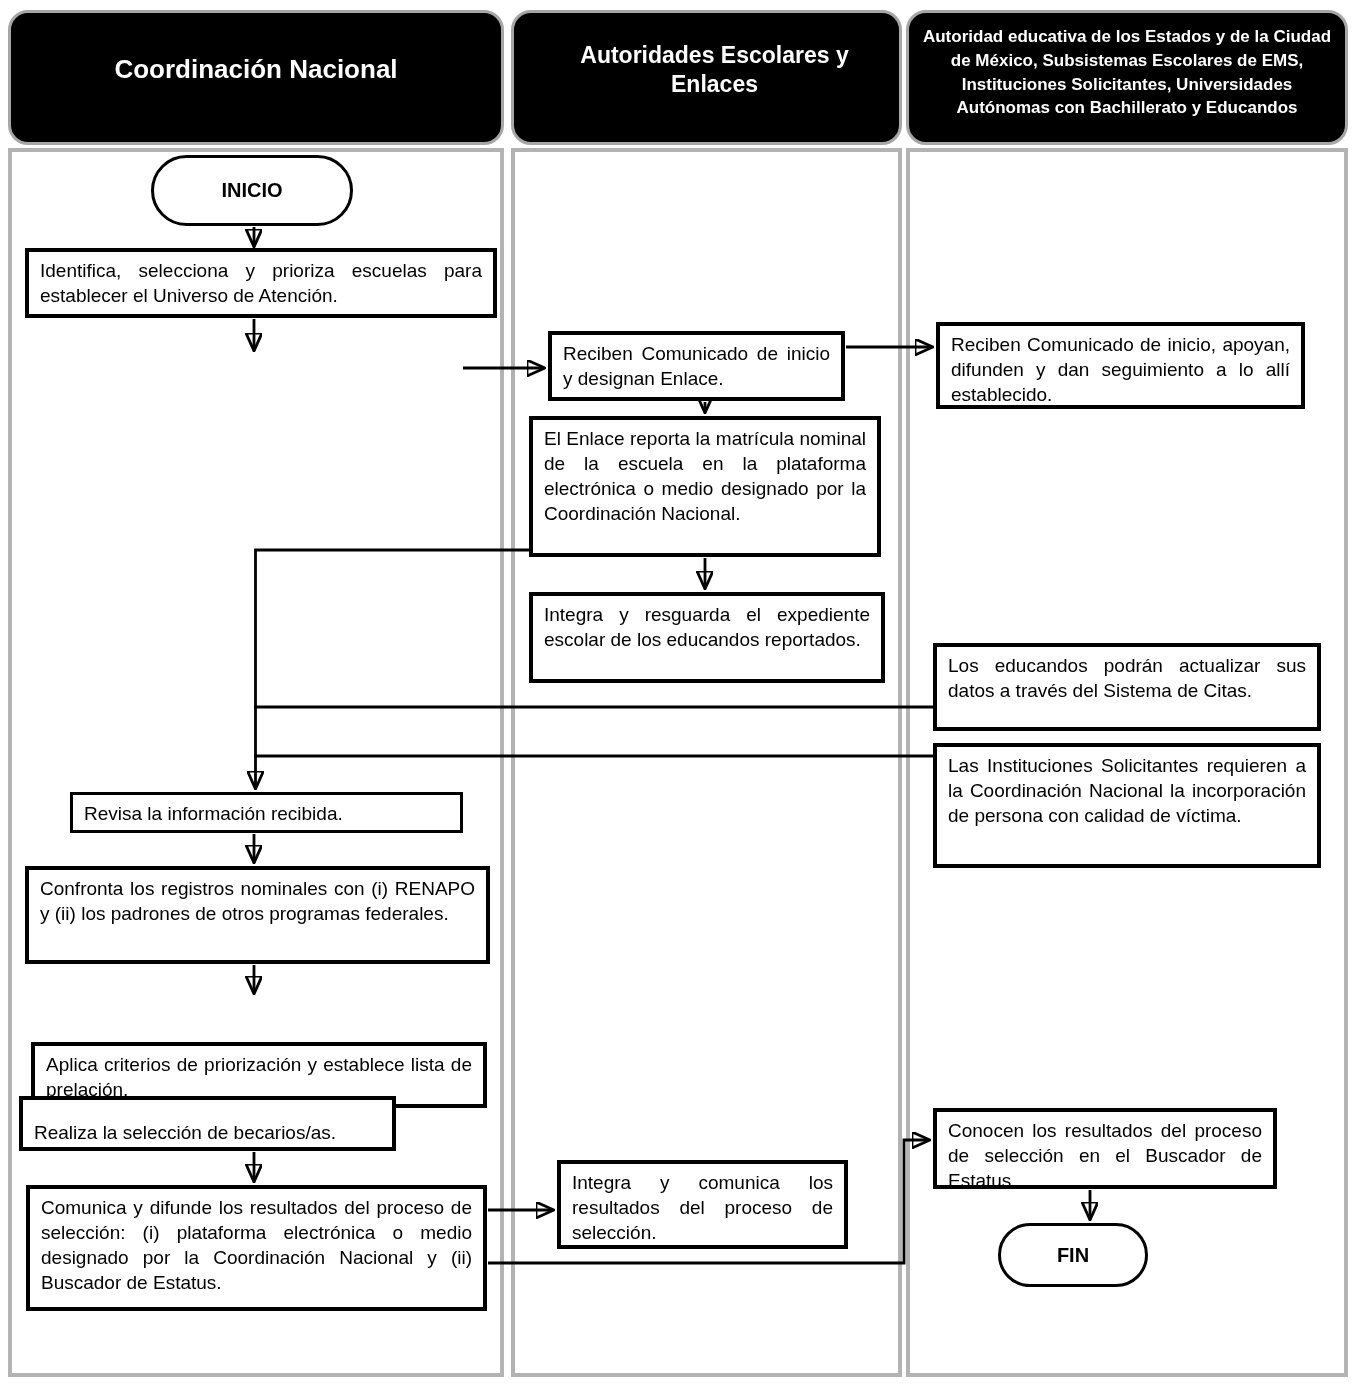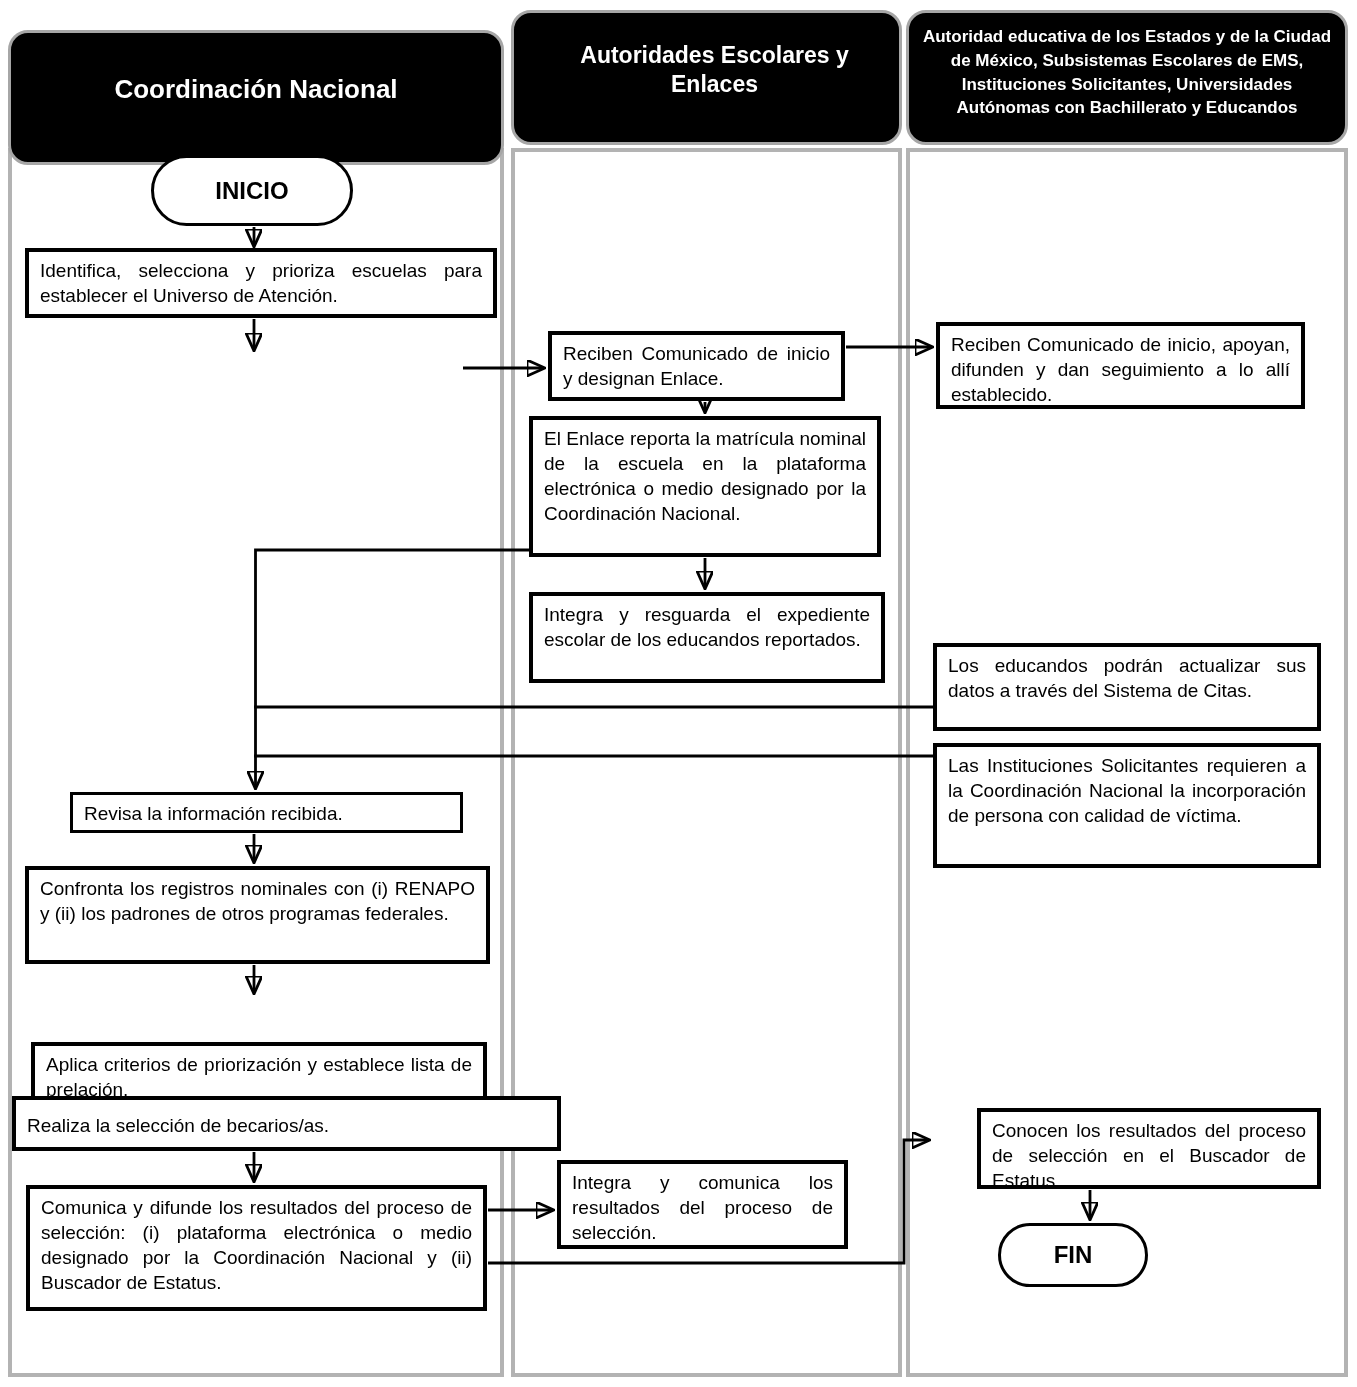--- a/index.html
+++ b/index.html
@@ -37,21 +37,21 @@
     border: 3px solid #a6a6a6;
     border-radius: 20px;
     box-sizing: border-box;
     display: flex;
     align-items: center;
     justify-content: center;
     text-align: center;
     font-weight: bold;
     z-index: 2;
   }
-  #hdr-1 { left: 8px;   width: 496px; font-size: 26px; padding-bottom: 16px; margin-top: 20px; }
+  #hdr-1 { left: 8px;   width: 496px; font-size: 26px; padding-bottom: 16px; }
   #hdr-2 { left: 511px; width: 391px; font-size: 23px; padding: 0 8px 16px 24px; line-height: 1.25; }
   #hdr-3 { left: 906px; width: 442px; font-size: 17px; padding: 0 10px 10px 10px; line-height: 1.4; }
 
   
   .wires {
     position: absolute;
     left: 0; top: 0;
     z-index: 1;
   }
   .wires path {
@@ -74,43 +74,43 @@
     z-index: 2;
   }
   .term {
     border-width: 3px;
     border-radius: 36px;
     display: flex;
     align-items: center;
     justify-content: center;
     text-align: center;
     font-weight: bold;
-    font-size: 24px;
+    font-size: 20px;
     padding: 0;
   }
 
   
   #n-inicio        { left: 151px; top: 155px;  width: 202px; height: 71px;  }
   #n-identifica    { left: 25px;  top: 248px;  width: 472px; height: 70px;  }
   #n-envia         { left: 25px;  top: 352px;  width: 437px; height: 65px;  }
   #n-revisa        { left: 70px;  top: 792px;  width: 393px; height: 41px;  border-width: 3px; }
   #n-confronta     { left: 25px;  top: 866px;  width: 465px; height: 98px;  }
   #n-aplica        { left: 31px;  top: 997px;  width: 456px; height: 66px; margin-top: 45px;  }
-  #n-realiza       { left: 12px;  top: 1096px; width: 549px; height: 55px;  padding-top: 13px; }
+  #n-realiza       { left: 19px;  top: 1096px; width: 377px; height: 55px;  padding-top: 20px; }
   #n-comunica      { left: 26px;  top: 1185px; width: 461px; height: 126px; }
   
   #n-reciben-enlace { left: 548px; top: 331px;  width: 297px; height: 70px;  }
   #n-enlace-reporta { left: 529px; top: 416px;  width: 352px; height: 141px; }
   #n-integra        { left: 529px; top: 592px;  width: 356px; height: 91px;  }
   #n-difunde        { left: 557px; top: 1160px; width: 291px; height: 89px;  }
   
   #n-reciben-apoyan { left: 936px; top: 322px;  width: 369px; height: 87px;  }
   #n-educandos      { left: 933px; top: 643px;  width: 388px; height: 88px;  }
   #n-instituciones  { left: 933px; top: 743px;  width: 388px; height: 125px; }
-  #n-conocen        { left: 933px; top: 1108px; width: 344px; height: 81px; margin-left: 44px;  }
+  #n-conocen        { left: 933px; top: 1108px; width: 344px; height: 81px;  }
   #n-fin            { left: 998px; top: 1223px; width: 150px; height: 64px; border-radius: 34px; }
 </style>
 </head>
 <body>
 
 <div class="canvas">
 
   <div class="lane" id="lane-1"></div>
   <div class="lane" id="lane-2"></div>
   <div class="lane" id="lane-3"></div>

